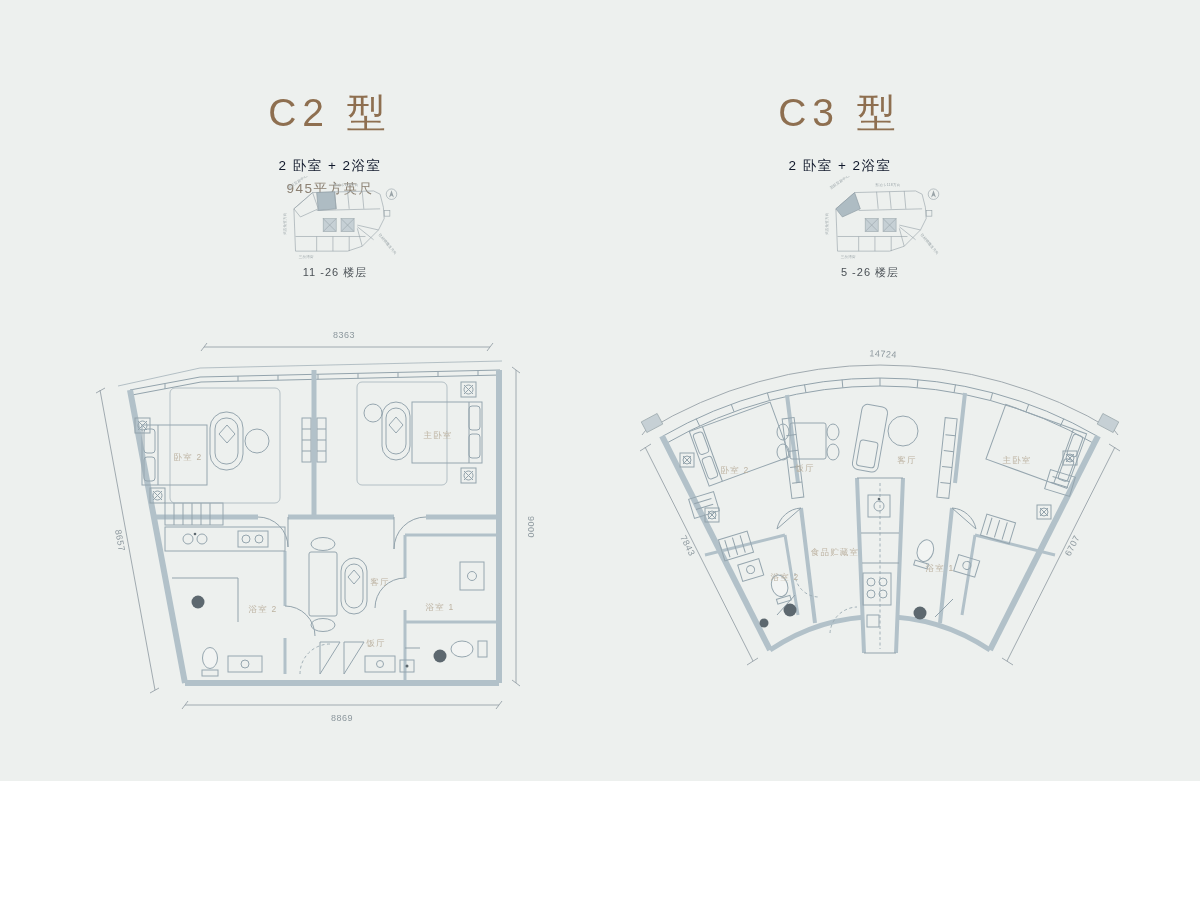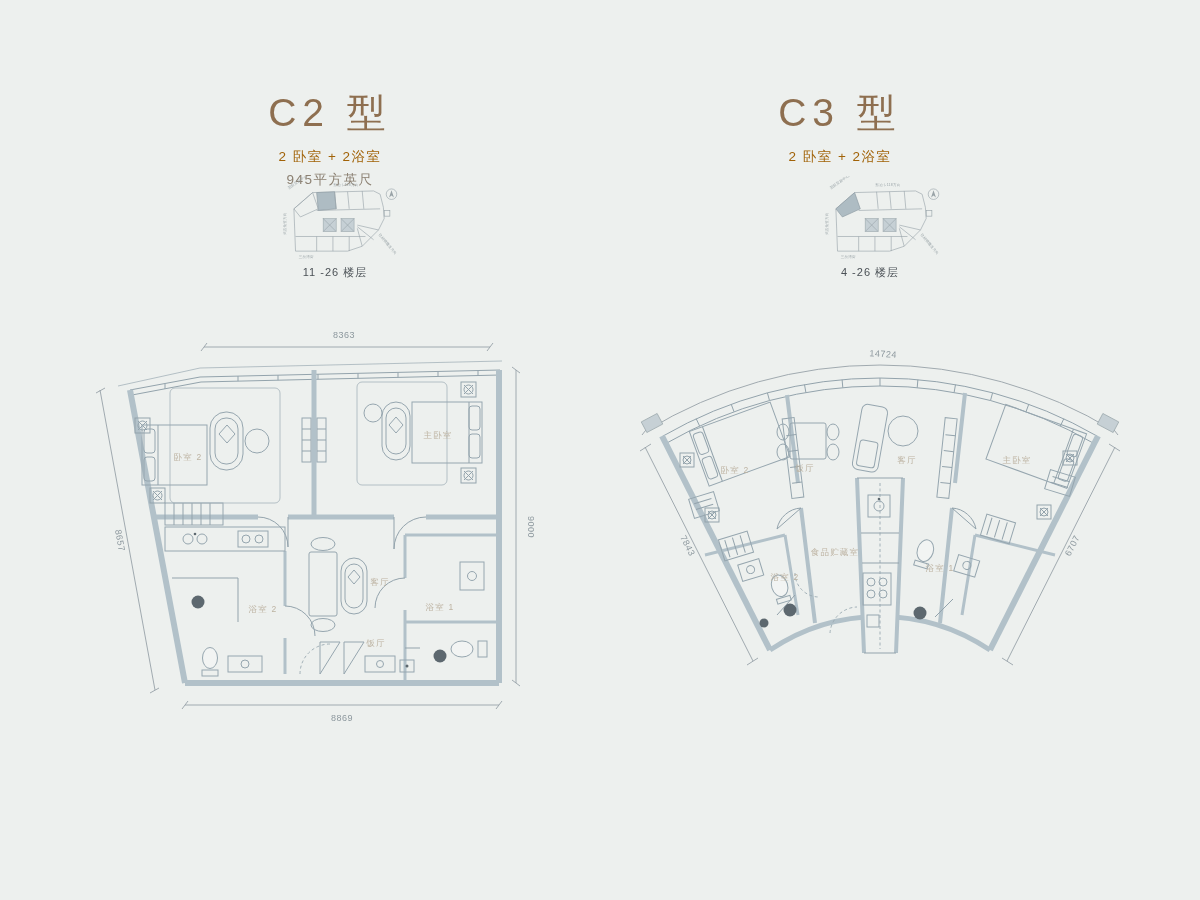--- a/index.html
+++ b/index.html
@@ -1,20 +1,20 @@
 <!DOCTYPE html>
 <html><head>
 <meta charset="utf-8">
 <style>
   html,body{margin:0;padding:0;}
-  .page{position:relative;width:1200px;height:900px;background:#edf0ee;overflow:hidden;
+  .page{position:relative;width:1200px;height:781px;background:#edf0ee;overflow:hidden;
         font-family:"Liberation Sans",sans-serif;}
   .unit-header{position:absolute;text-align:center;}
   .unit-title{margin:0;font-size:39px;font-weight:400;letter-spacing:6px;color:#8e6f50;}
-  .unit-sub{margin-top:8px;font-size:13.5px;letter-spacing:1.5px;color:#a16207;}
+  .unit-sub{margin-top:17px;font-size:13.5px;letter-spacing:1.5px;color:#0f172a;}
   .unit-area{margin-top:5px;font-size:13.5px;letter-spacing:1.5px;color:#8c8173;}
   .floors{position:absolute;text-align:center;font-size:11px;letter-spacing:1px;color:#4b5156;}
   .kp-svg,.plan-svg{position:absolute;}
   svg text{font-family:"Liberation Sans",sans-serif;}
   .room{fill:#bdb3a2;font-size:8.5px;letter-spacing:1.2px;text-anchor:middle;}
   .dim{fill:#8d989e;font-size:9px;letter-spacing:.5px;text-anchor:middle;}
   .dln{stroke:#97a2a8;stroke-width:.9;fill:none;}
   .w6{stroke:#b2c1c9;stroke-width:6;fill:none;}
   .w5{stroke:#b2c1c9;stroke-width:5;fill:none;}
   .w4{stroke:#b2c1c9;stroke-width:4;fill:none;}
@@ -80,21 +80,21 @@
       <rect class="kp" x="133" y="42" width="7" height="7"></rect>
       <circle class="kp" cx="142" cy="22" r="6.5"></circle>
       <polygon points="142,17 145,26 142,23.5 139,26" fill="#99a3a7"></polygon>
     </g>
     <text class="kpl" transform="translate(16,16) rotate(-35)">国际贸易中心方向</text>
     <text class="kpl" x="86" y="12" text-anchor="middle">默迪卡118方向</text>
     <text class="kpl" transform="translate(12,72) rotate(-90)">武吉免登方向</text>
     <text class="kpl" transform="translate(126,72) rotate(50)">往精明隧道方向</text>
     <text class="kpl" x="28" y="100">三岔湾街</text>
   </svg>
-  <div class="floors" style="left:690px;top:265px;width:360px;">4 -26 楼层</div>
+  <div class="floors" style="left:690px;top:265px;width:360px;">5 -26 楼层</div>
 
   <svg class="plan-svg" style="left:88px;top:322px;" width="460" height="410" viewBox="0 0 460 410">
 
     <g>
       <path class="dln" d="M116,25 H402 M113,29 L119,21 M399,29 L405,21"></path>
       <text class="dim" x="256" y="16">8363</text>
       <path class="dln" d="M428,48 V361 M424,45 L432,51 M424,358 L432,364"></path>
       <text class="dim" transform="translate(440,205) rotate(90)">9000</text>
       <path class="dln" d="M97,383 H411 M94,387 L100,379 M408,387 L414,379"></path>
       <text class="dim" x="254" y="399">8869</text>

